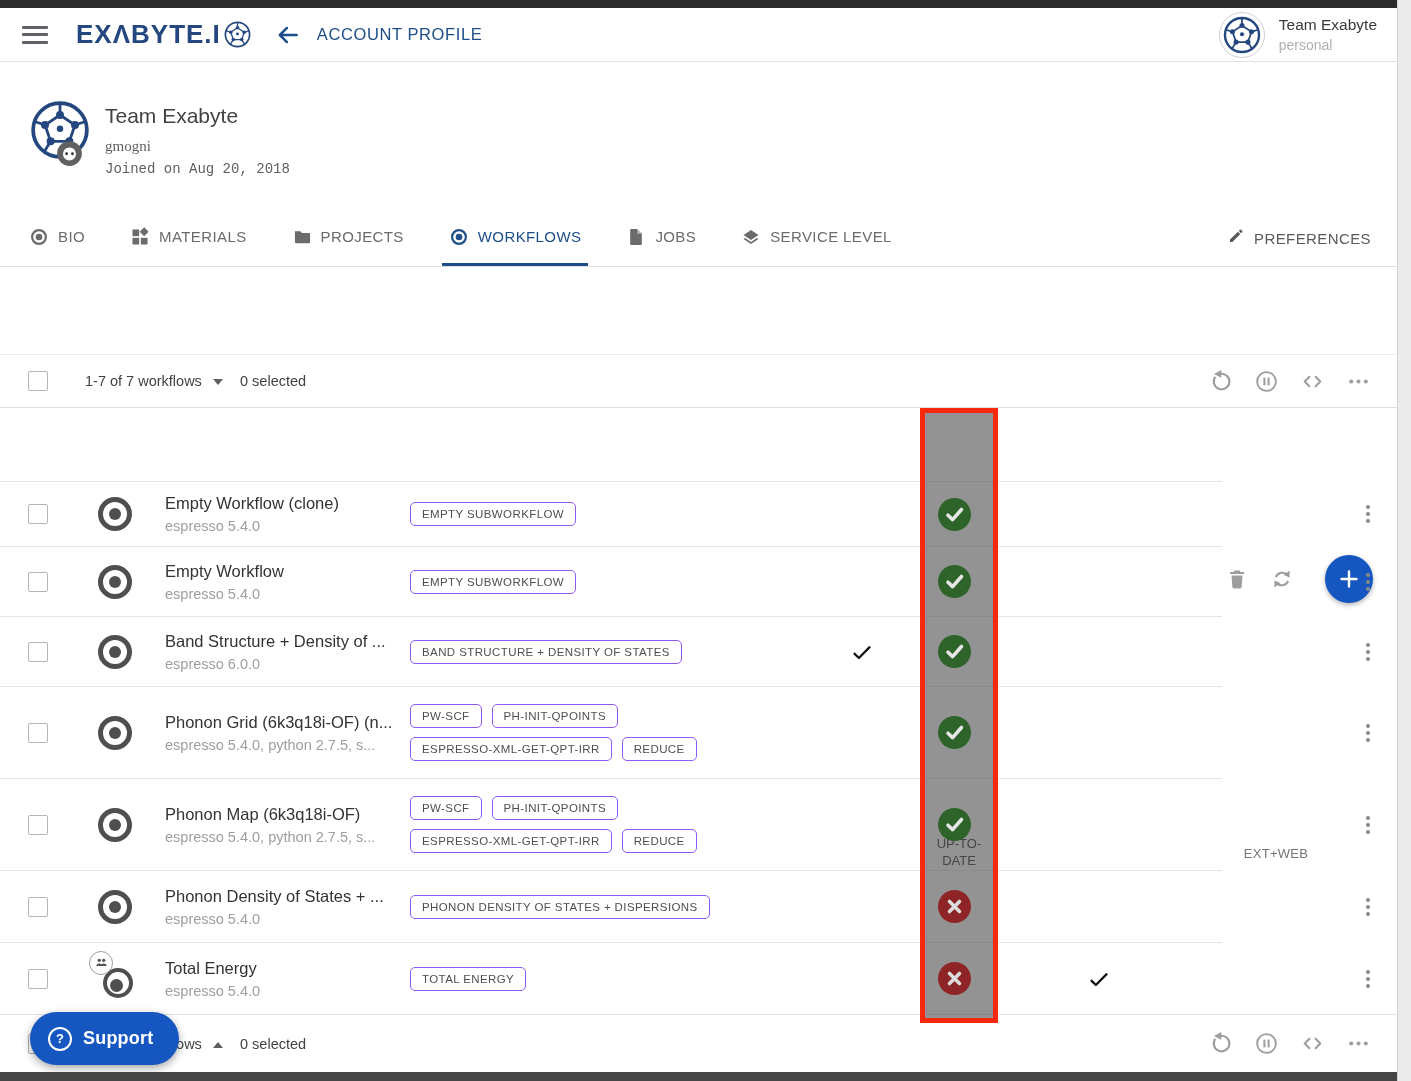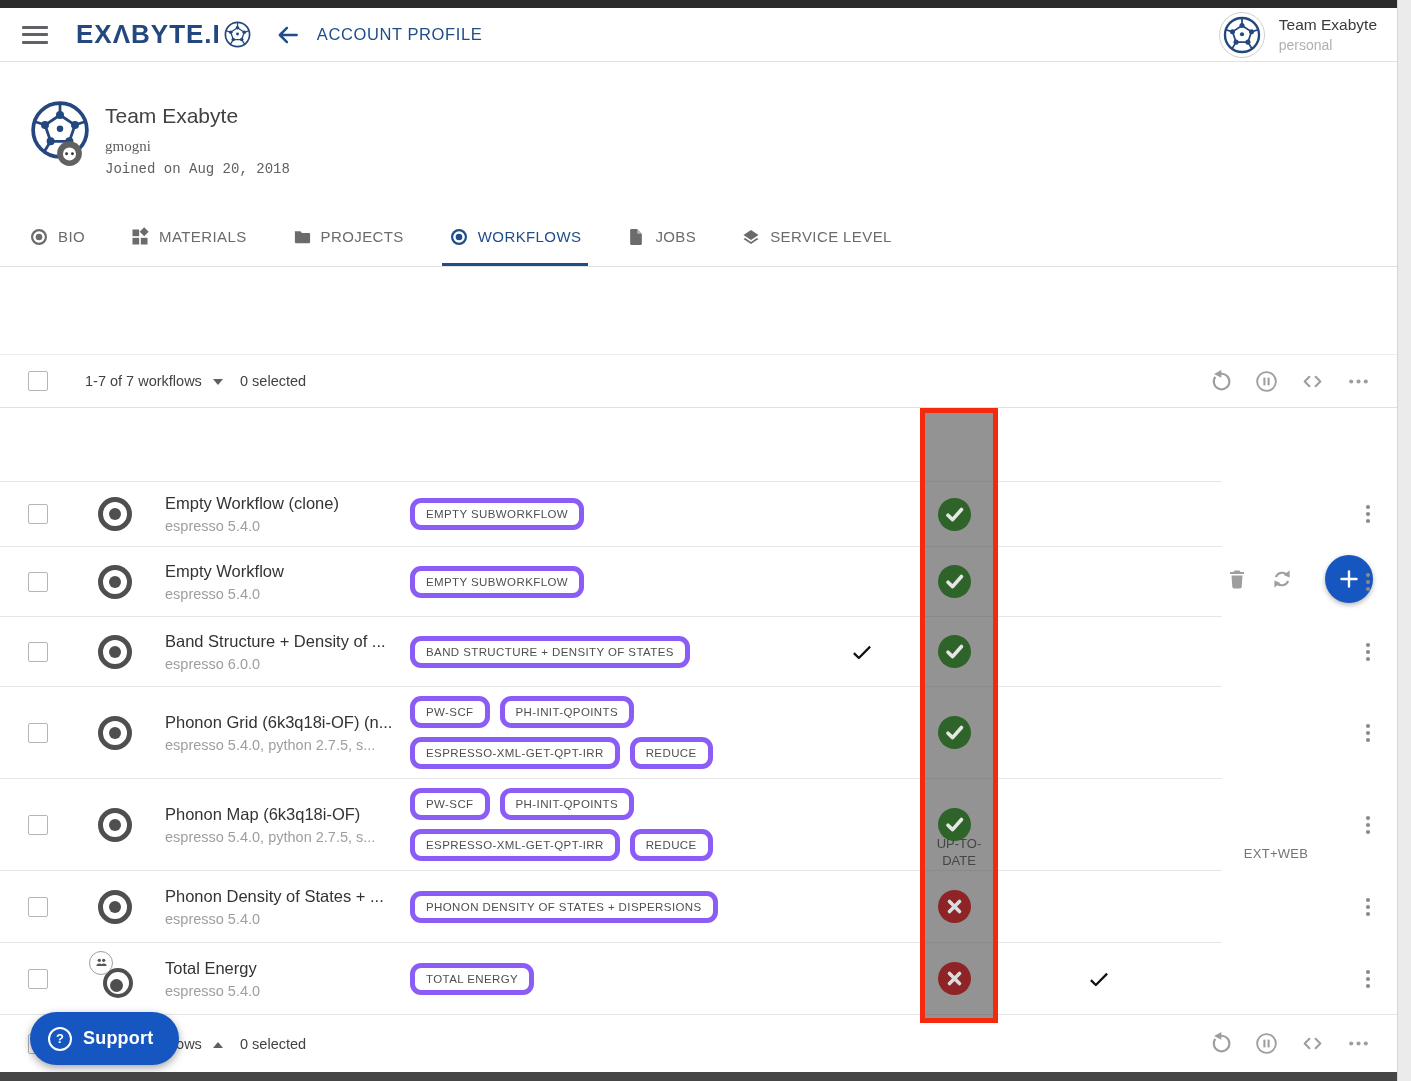--- a/index.html
+++ b/index.html
@@ -67,21 +67,21 @@
   .wf-ring{position:absolute;left:98px;top:50%;margin-top:-17px;width:34px;height:34px;border:5px solid #4f4f4f;border-radius:50%;box-sizing:border-box;}
   .wf-ring::after{content:"";position:absolute;left:50%;top:50%;width:12px;height:12px;margin:-6px 0 0 -6px;border-radius:50%;background:#4f4f4f;}
   .wf-ring.small{width:30px;height:30px;margin-top:-11px;left:103px;border-width:4px;}
   .wf-ring.small::after{width:13px;height:13px;margin:-4px 0 0 -8px;}
   .shared-badge{position:absolute;left:89px;top:50%;margin-top:-28px;width:24px;height:24px;border-radius:50%;background:#fff;border:1px solid #9e9e9e;box-sizing:border-box;display:flex;align-items:center;justify-content:center;z-index:2;}
   .ncell{position:absolute;left:165px;top:0;bottom:0;display:flex;flex-direction:column;justify-content:center;}
   .nm{font-size:16.5px;color:#333;white-space:nowrap;cursor:pointer;}
   .ver{font-size:14.5px;color:#9e9e9e;margin-top:5px;white-space:nowrap;}
   .chips{position:absolute;left:410px;top:0;bottom:0;display:flex;flex-direction:column;justify-content:center;gap:9px;align-items:flex-start;}
   .chipline{display:flex;gap:10px;}
-  .chip{display:inline-block;padding:5px 11px;border:5px solid #8b5cf6;border-radius:11px;font-size:11.5px;font-weight:500;color:#4f4f4f;letter-spacing:.4px;background:#fff;white-space:nowrap;}
+  .chip{display:inline-block;padding:5px 11px;border:1px solid #8b5cf6;border-radius:5px;font-size:11.5px;font-weight:500;color:#4f4f4f;letter-spacing:.4px;background:#fff;white-space:nowrap;}
   .cellcheck{position:absolute;top:50%;margin-top:-13px;}
   .scircle{position:absolute;left:938px;top:50%;margin-top:-16.5px;width:33px;height:33px;border-radius:50%;z-index:6;display:flex;align-items:center;justify-content:center;}
   .scircle.yes{background:#2e6329;}
   .scircle.no{background:#8e2425;}
   .mv{position:absolute;left:1356px;top:50%;margin-top:-12px;color:#8a8a8a;cursor:pointer;}
   
   .hl-column{position:absolute;left:920px;top:408px;width:78px;height:615px;border:5px solid #f5290b;background:rgba(80,80,80,0.62);z-index:4;box-sizing:border-box;pointer-events:none;}
   
   .support{position:absolute;left:30px;top:1012px;height:53px;border-radius:27px;background:#1656c1;color:#fff;display:flex;align-items:center;gap:11px;padding:0 26px 0 18px;z-index:12;box-shadow:0 3px 8px rgba(0,0,0,.35);cursor:pointer;}
   .q-circle{width:24px;height:24px;border:2px solid #fff;border-radius:50%;display:flex;align-items:center;justify-content:center;font-size:13px;font-weight:bold;box-sizing:border-box;}
@@ -227,20 +227,26 @@
     </div>
     <div class="tab">
       <span class="ticon">
           <svg width="20" height="20" viewBox="0 0 24 24" fill="currentColor">
             <path d="M12 3.5 L3 9.5 l9 6 9 -6 Z"></path>
             <path d="M5 13.2 l7 4.7 7 -4.7 2 1.3 -9 6 -9 -6 Z"></path>
           </svg>
         </span>
       <span class="tab-label">SERVICE LEVEL</span>
     </div>
+    <div class="prefs">
+      <span class="ticon" style="color:#5a5a5a;"><svg width="18" height="18" viewBox="0 0 24 24">
+            <path d="M4 16.8 V20 h3.2 L17.8 9.4 14.6 6.2 Z M15.7 5.1 l3.2 3.2 1.5 -1.5 a1.1 1.1 0 0 0 0 -1.6 L18.8 3.6 a1.1 1.1 0 0 0 -1.6 0 Z" fill="currentColor"></path>
+          </svg></span>
+      <span class="tab-label">PREFERENCES</span>
+    </div>
   </div>
 
   <div class="filterrow">
     <span class="search-ic">
       <svg width="24" height="24" viewBox="0 0 24 24">
           <circle cx="10.5" cy="10.5" r="6.2" fill="none" stroke="currentColor" stroke-width="2"></circle>
           <path d="M15.2 15.2 L20.5 20.5" stroke="currentColor" stroke-width="2" stroke-linecap="round"></path>
         </svg>
     </span>
     <input class="filter-input" placeholder="Click to filter items below ..." style="">

